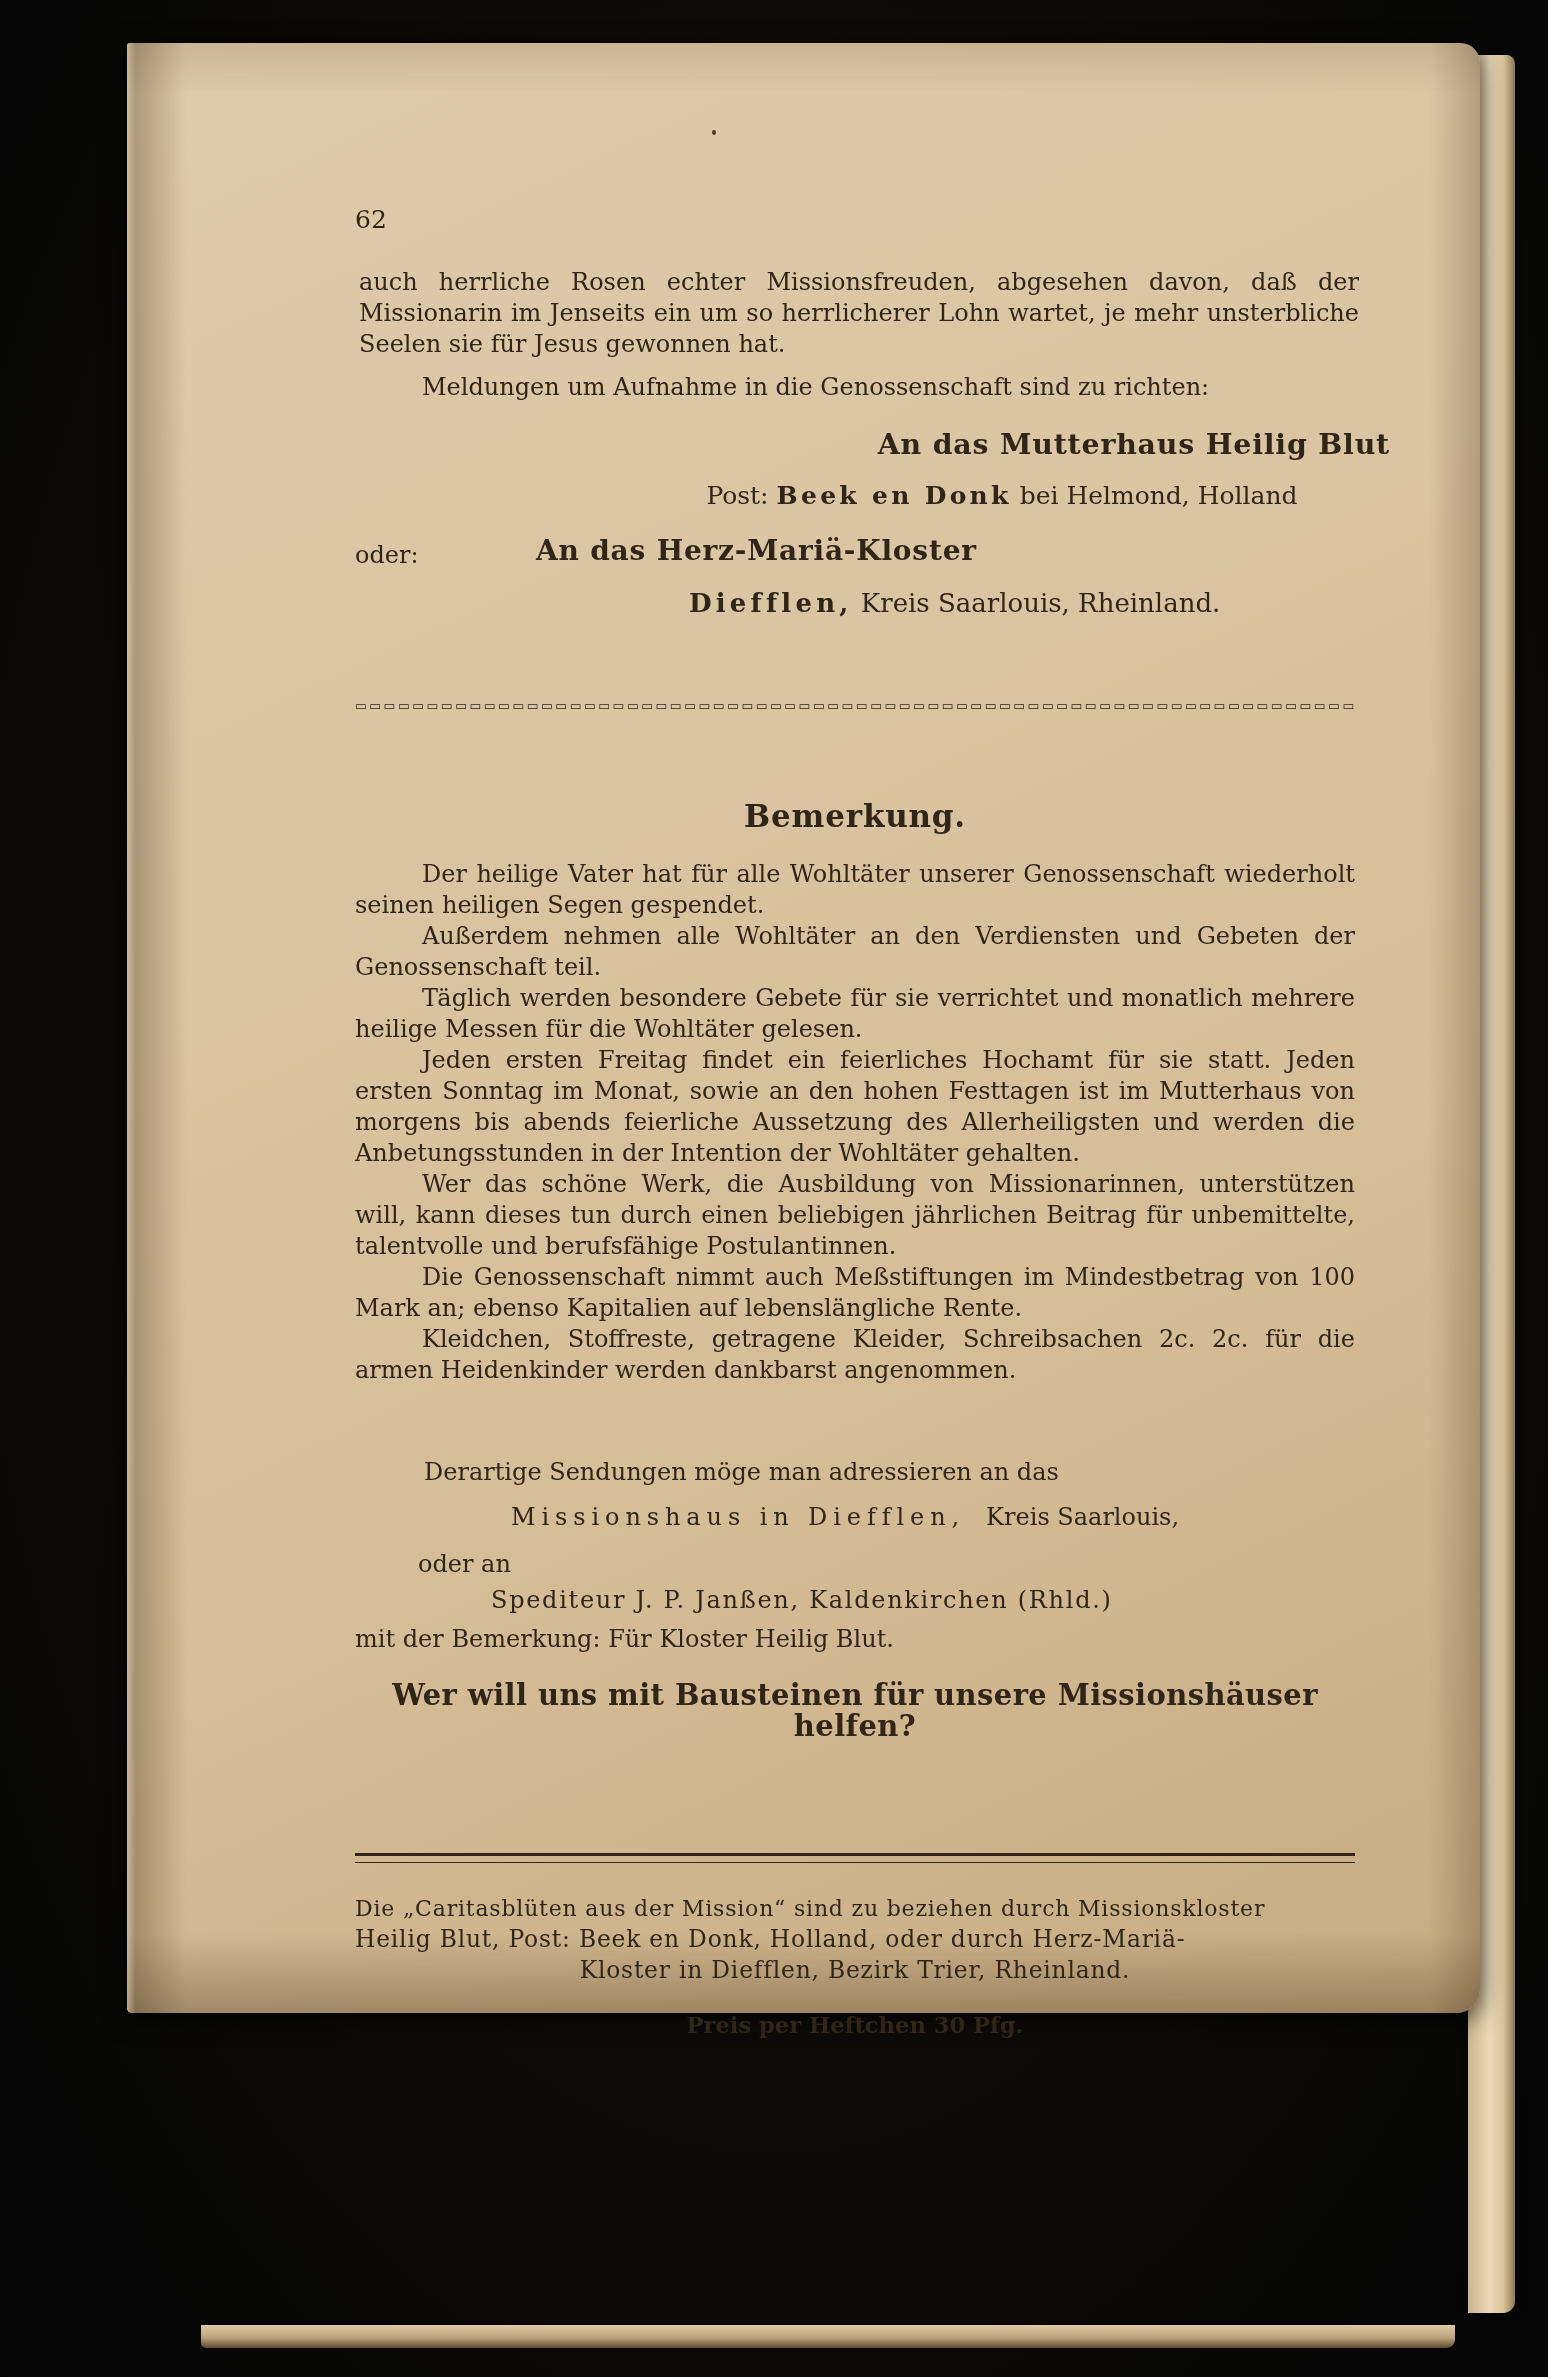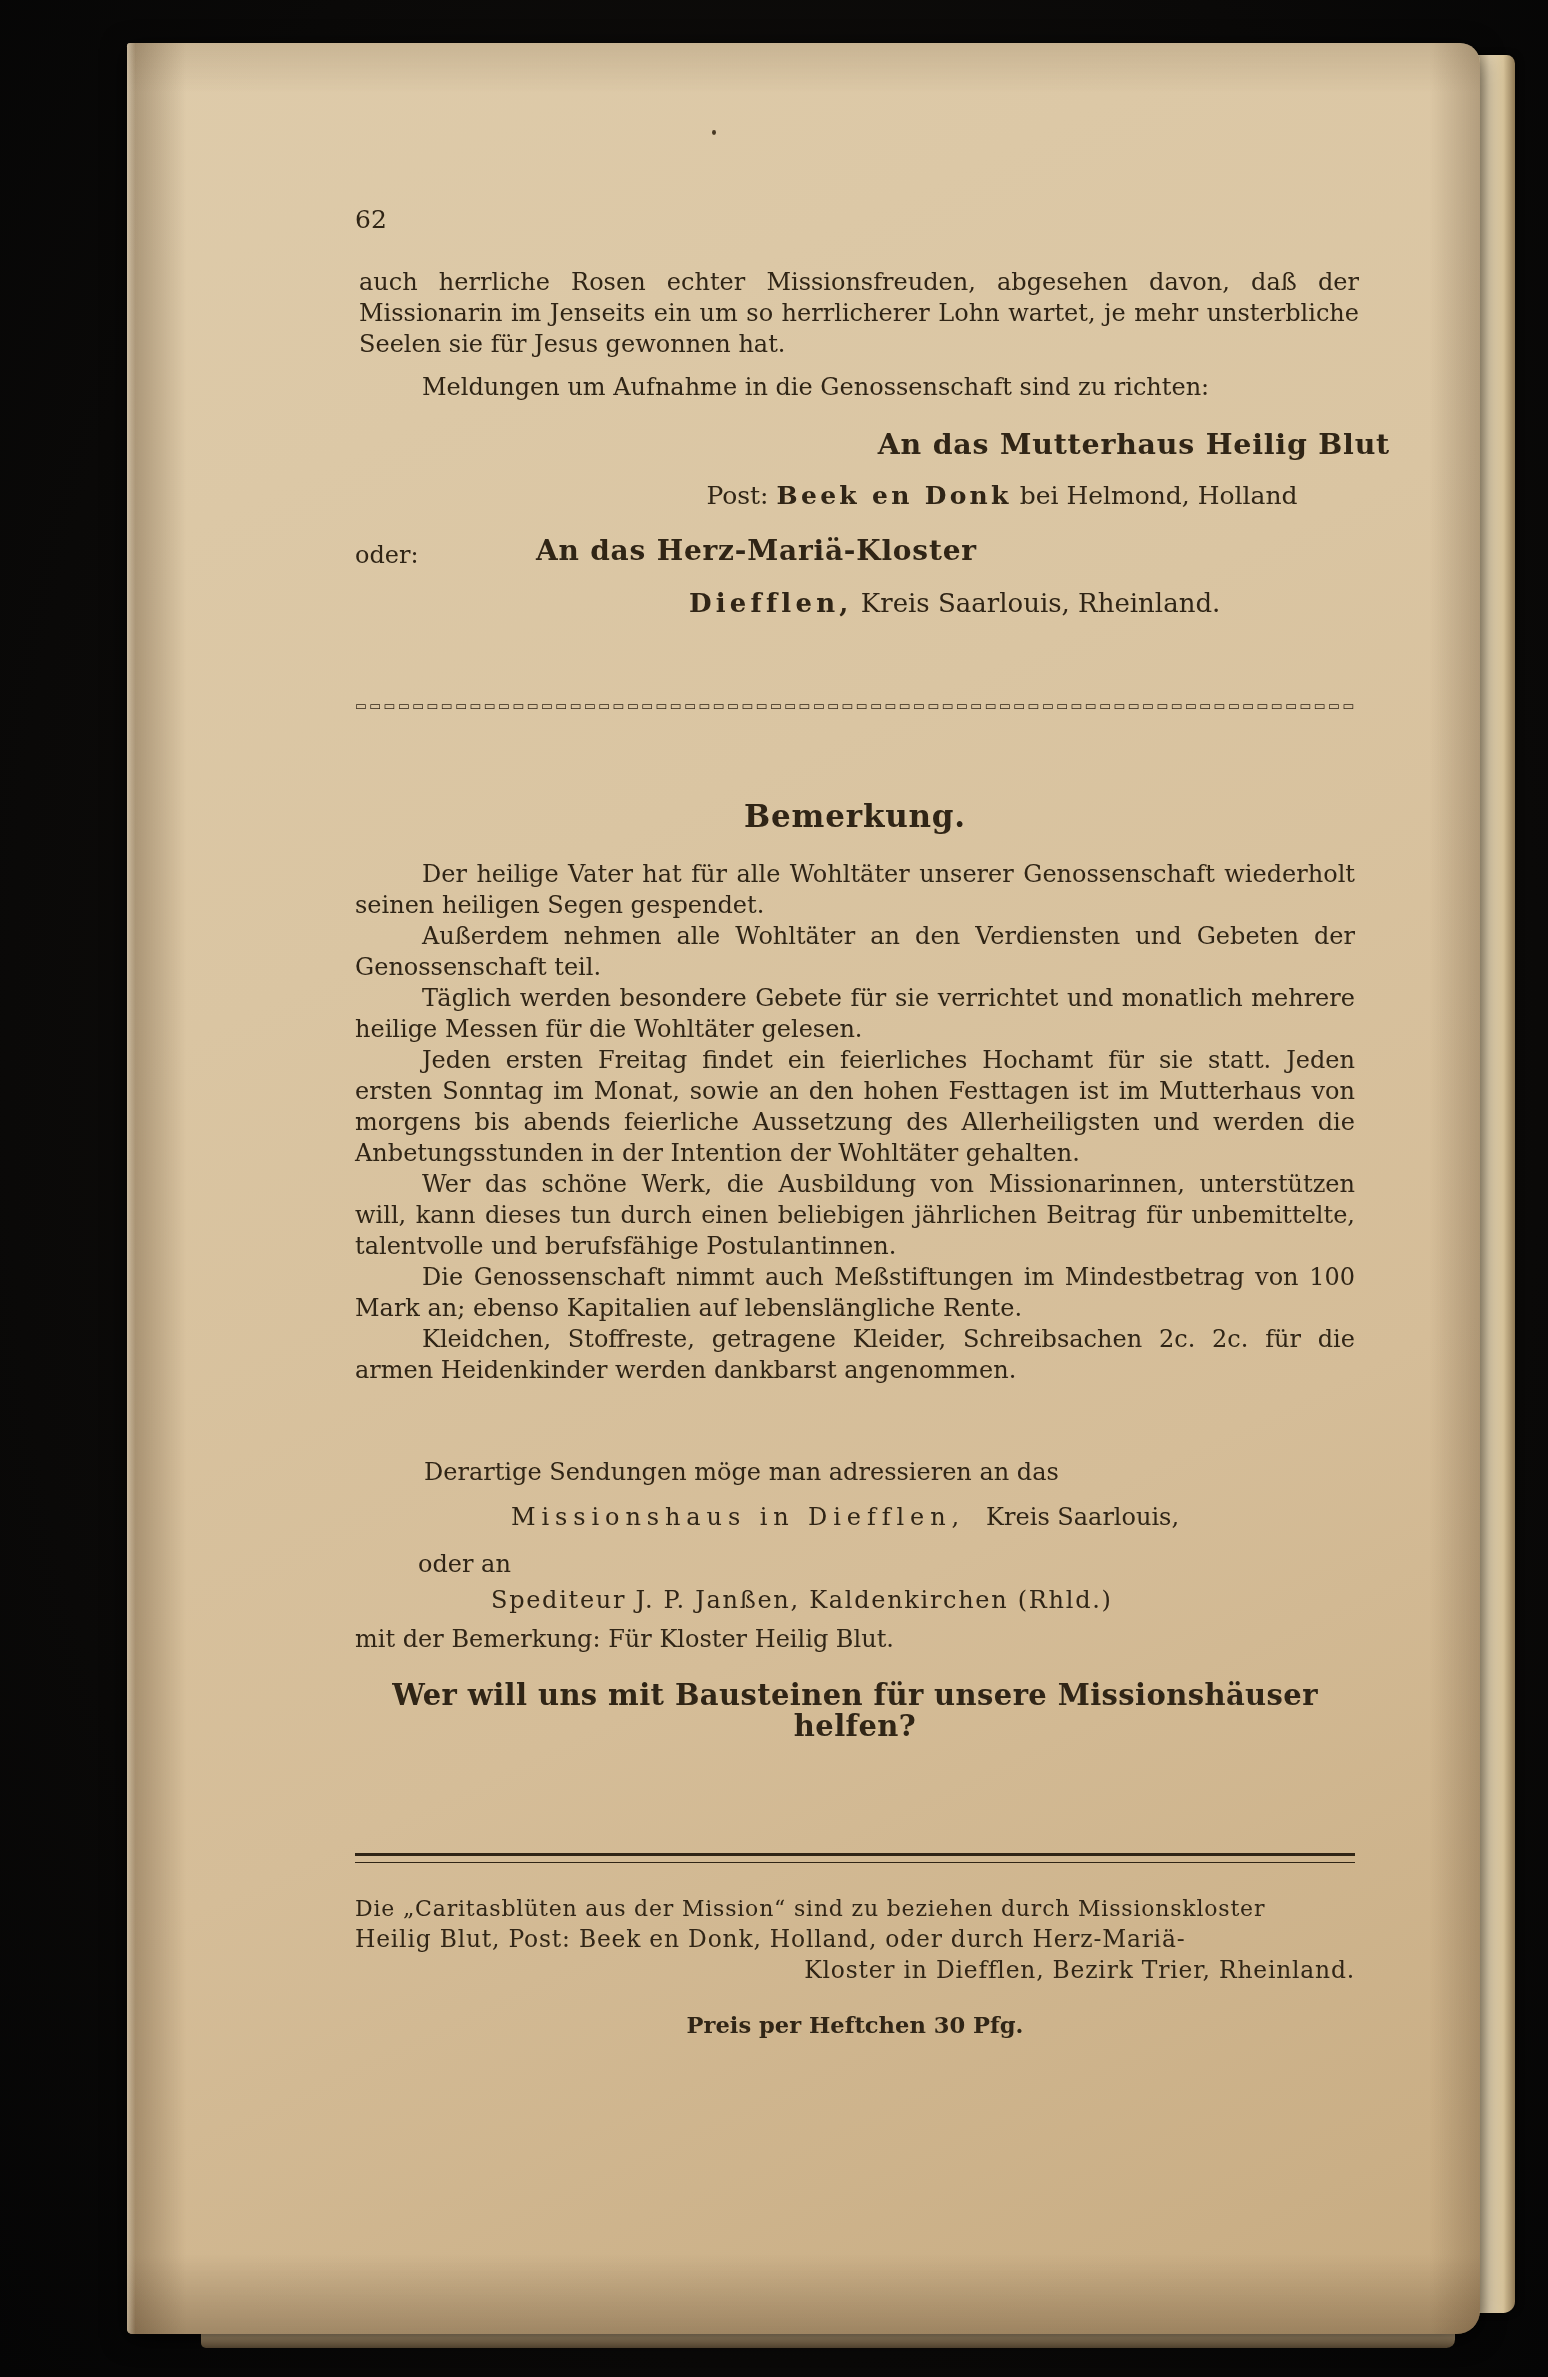--- a/index.html
+++ b/index.html
@@ -2,21 +2,21 @@
 <html style="font-size:13.4px"><head>
 <meta charset="utf-8">
 <style>
   html,body{margin:0;padding:0;width:1549px;height:2377px;overflow:hidden;background:#0b0a09;}
   .stage{position:absolute;inset:0;background:radial-gradient(ellipse at 50% 45%, #14110e 0%, #0a0908 70%, #050505 100%);}
   .next-page{position:absolute;left:1468px;top:55px;width:47px;height:2258px;
     background:linear-gradient(90deg,#c9b48d 0%,#ead9b6 45%,#d9c59c 75%,#8d7753 100%);
     border-radius:0 8.4px 11.7px 0;box-shadow:1.7px 0 6.7px rgba(0,0,0,.6);}
   .under-pages{position:absolute;left:201px;top:2325px;width:1254px;height:23.4px;
     background:linear-gradient(180deg,#dcc9a4 0%,#bda27a 55%,#5d4c35 100%);border-radius:0 0 8.4px 5px;}
-  .paper{position:absolute;left:127px;top:43px;width:1353px;height:2291px;
+  .paper{position:absolute;left:127px;top:43px;width:1353px;height:1970px;
     background:linear-gradient(155deg,#decbaa 0%,#dac5a2 35%,#d5bd98 65%,#c7ab81 100%);
     border-radius:3.3px 20px 23.4px 5px;box-shadow:0 5px 25px rgba(0,0,0,.75);}
   .paper::before{content:"";position:absolute;inset:0;border-radius:inherit;pointer-events:none;background:
     linear-gradient(90deg,rgba(255,244,220,.45) 0,rgba(255,244,220,0) 8.4px),
     linear-gradient(90deg,rgba(74,52,28,.38) 0,rgba(74,52,28,0) 59px),
     linear-gradient(270deg,rgba(74,52,28,.28) 0,rgba(74,52,28,0) 50px),
     linear-gradient(0deg,rgba(74,52,28,.35) 0,rgba(74,52,28,0) 79px),
     linear-gradient(180deg,rgba(94,72,44,.16) 0,rgba(94,72,44,0) 50px);}
   .txt{position:absolute;color:#302516;font-family:"DejaVu Serif",serif;font-size:24px;line-height:31px;}
   .page-number{left:228px;top:161px;font-size:25px;}
@@ -41,21 +41,21 @@
   .send2 .sp{letter-spacing:5.9px;}
   .send2 .rest{margin-left:13.4px;}
   .send3{left:291px;top:1506px;width:1000px;text-align:left;}
   .send4{left:364px;top:1542px;letter-spacing:1.7px;}
   .send5{left:228px;top:1581px;}
   .appeal{left:228px;top:1637px;width:1000px;text-align:center;font-weight:bold;font-size:29px;letter-spacing:0.4px;}
   .rule{position:absolute;left:228px;top:1810px;width:1000px;height:5.9px;
     border-top:3.3px solid #302516;border-bottom:1.7px solid #302516;}
   .f1{left:228px;top:1850px;width:1000px;letter-spacing:0.8px;font-size:22px;}
   .f2{left:228px;top:1881px;width:1000px;letter-spacing:0.8px;font-size:23.4px;}
-  .f3{left:228px;top:1912px;width:1000px;text-align:right;letter-spacing:0.8px;font-size:23.4px;}
+  .f3{left:228px;top:1912px;width:1000px;text-align:center;letter-spacing:0.8px;font-size:23.4px;}
   .price{left:228px;top:1967px;width:1000px;text-align:center;font-weight:bold;font-size:22.6px;}
 </style>
 </head>
 <body>
 
 <div class="stage">
   <div class="next-page"></div>
   <div class="under-pages"></div>
 
   <div class="paper">

